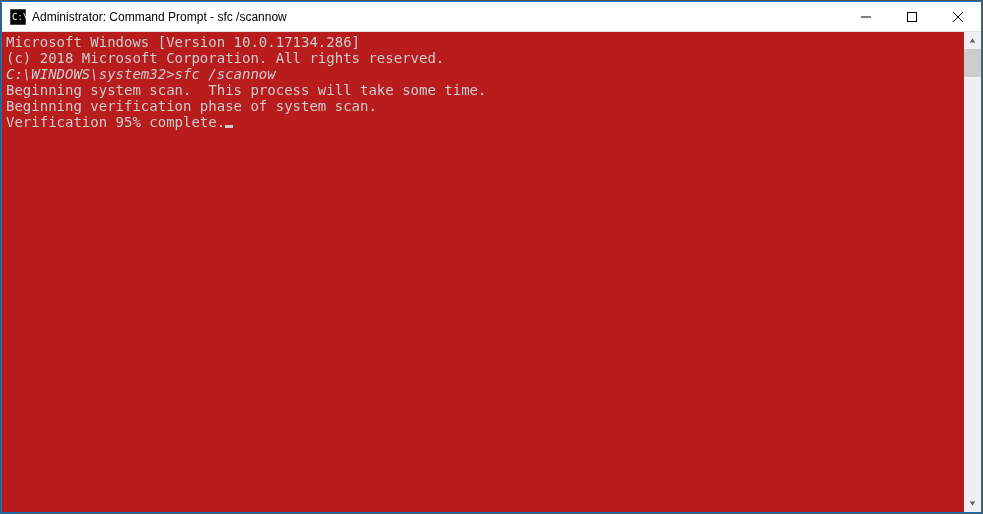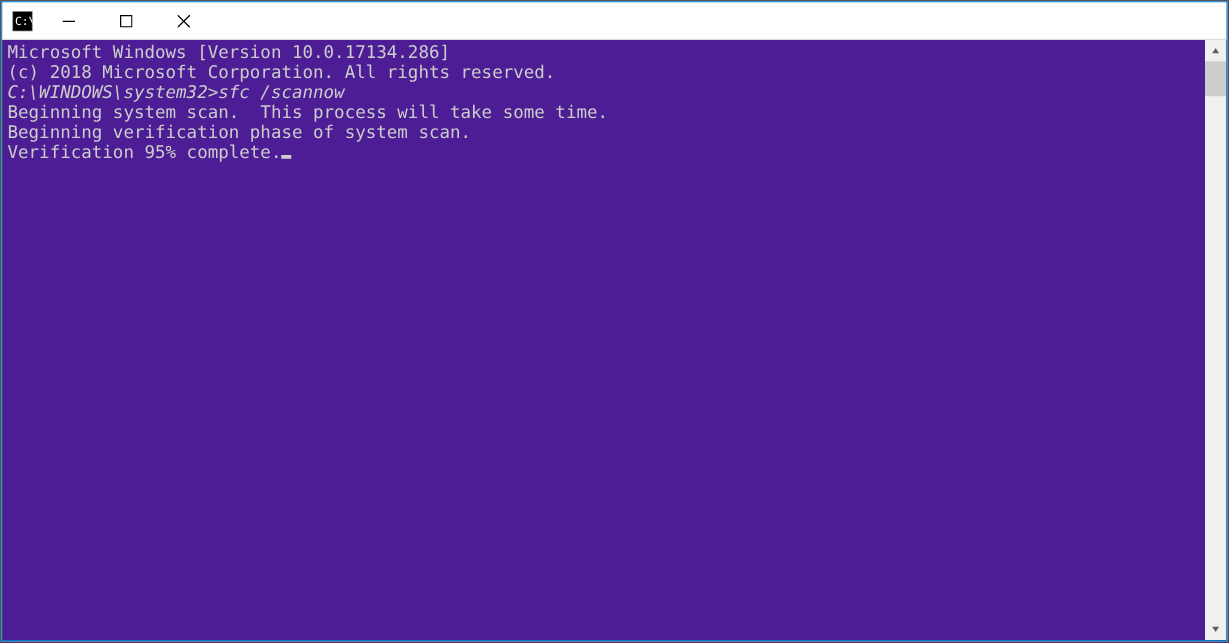--- a/index.html
+++ b/index.html
@@ -70,21 +70,21 @@
       height: 10px;
     }
     .console-area {
       flex: 1;
       display: flex;
       background: #000;
       overflow: hidden;
     }
     .console {
       flex: 1;
-      background: #4c1d95;
+      background: #b91c1c;
       color: #cccccc;
       font-family: Consolas, "Lucida Console", monospace;
       font-size: 14px;
       line-height: 16px;
       padding: 2px 4px;
       white-space: pre;
       overflow: hidden;
     }
     .scrollbar {
       width: 17px;
@@ -137,20 +137,21 @@
 <body>
 
 <div class="window">
   <div class="titlebar">
     <div class="titlebar-icon">
       <svg viewBox="0 0 16 16">
         <rect x="0" y="0" width="16" height="16" fill="#000" stroke="#888" stroke-width="1"></rect>
         <text x="2" y="11" font-size="9" fill="#fff" font-family="monospace">C:\</text>
       </svg>
     </div>
+    <div class="titlebar-text">Administrator: Command Prompt - sfc  /scannow</div>
     <div class="window-controls">
       <button class="win-btn">
         <svg viewBox="0 0 10 10">
             <line x1="0" y1="5" x2="10" y2="5" stroke="#000" stroke-width="1"></line>
           </svg>
       </button>
       <button class="win-btn">
         <svg viewBox="0 0 10 10">
             <rect x="0.5" y="0.5" width="9" height="9" fill="none" stroke="#000" stroke-width="1"></rect>
           </svg>

